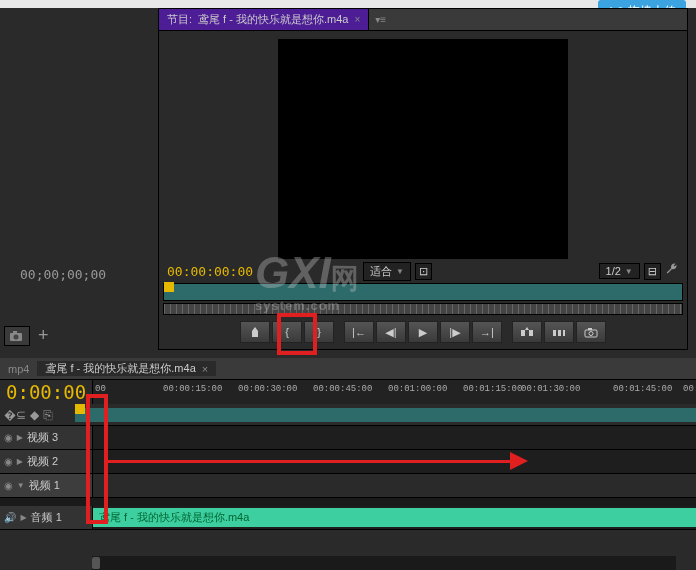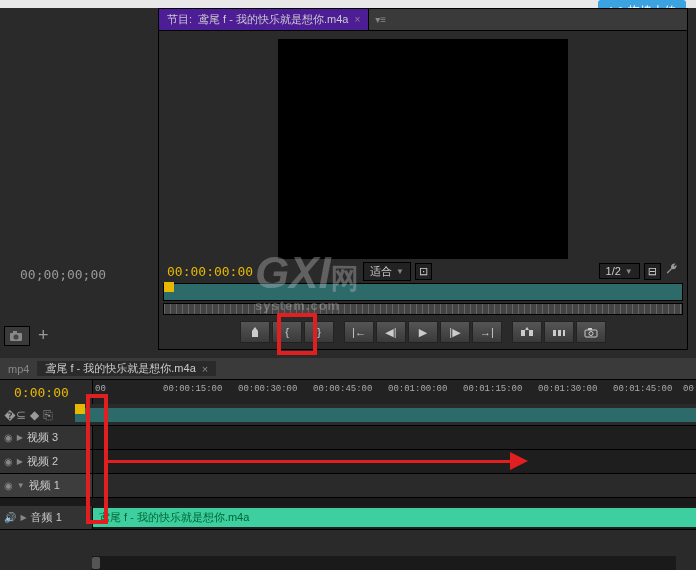--- a/index.html
+++ b/index.html
@@ -41,21 +41,21 @@
 .left-side .bottom-tools { position: absolute; bottom: 4px; left: 4px; display: flex; gap: 8px; align-items: center; }
 .left-side .cam-icon { width: 26px; height: 20px; background: #3a3a3a; border: 1px solid #000; display: flex; align-items: center; justify-content: center; color: #888; }
 .left-side .plus-icon { color: #999; font-size: 18px; }
 
 
 .timeline-panel { position: absolute; top: 358px; left: 0; right: 0; bottom: 0; background: #2a2a2a; }
 .tl-tabs { height: 22px; background: #3a3a3a; display: flex; align-items: center; font-size: 11px; color: #ccc; border-bottom: 1px solid #000; }
 .tl-tabs .tab1 { padding: 0 8px; color: #888; }
 .tl-tabs .tab2 { padding: 0 8px; background: #2a2a2a; display: flex; align-items: center; gap: 6px; }
 .tl-header { height: 24px; display: flex; align-items: center; }
-.tl-header .tc-gold { color: #e6b800; font-size: 13px; font-family: monospace; padding-left: 14px; width: 92px; }
+.tl-header .tc-gold { color: #e6b800; font-size: 19px; font-family: monospace; padding-left: 6px; width: 92px; }
 .tl-header .ruler { flex: 1; height: 24px; background: #222; position: relative; border-left: 1px solid #000; }
 .tl-header .ruler .tick { position: absolute; top: 4px; font-size: 9px; color: #aaa; font-family: Liberation Mono, monospace; }
 .tools-row { height: 22px; display: flex; align-items: center; gap: 4px; padding-left: 4px; border-bottom: 1px solid #000; }
 .tools-row .tool { color: #999; font-size: 12px; }
 .tools-row .ruler-body { flex: 1; height: 14px; background: #2d6a6a; margin-left: 18px; position: relative; }
 .tools-row .ruler-body .playhead { position: absolute; left: 0; top: -4px; width: 10px; height: 10px; background: #e6b800; }
 
 .track { height: 24px; display: flex; align-items: center; border-bottom: 1px solid #000; }
 .track .head { width: 92px; display: flex; align-items: center; gap: 4px; padding-left: 4px; background: #333; height: 100%; font-size: 11px; color: #ccc; }
 .track .head .eye { color: #888; font-size: 10px; }
@@ -194,21 +194,21 @@
   </div>
   <div class="tl-header">
     <div class="tc-gold">0:00:00</div>
     <div class="ruler">
       <span class="tick" style="left:2px">00</span>
       <span class="tick" style="left:70px">00:00:15:00</span>
       <span class="tick" style="left:145px">00:00:30:00</span>
       <span class="tick" style="left:220px">00:00:45:00</span>
       <span class="tick" style="left:295px">00:01:00:00</span>
       <span class="tick" style="left:370px">00:01:15:00</span>
-      <span class="tick" style="left:445px">00:01:30:00</span>
+      <span class="tick" style="left:428px">00:01:30:00</span>
       <span class="tick" style="left:520px">00:01:45:00</span>
       <span class="tick" style="left:590px">00:02:00</span>
     </div>
   </div>
   <div class="tools-row">
     <span class="tool">�⊆</span>
     <span class="tool">◆</span>
     <span class="tool">⎘</span>
     <div class="ruler-body">
       <div class="playhead"></div>

